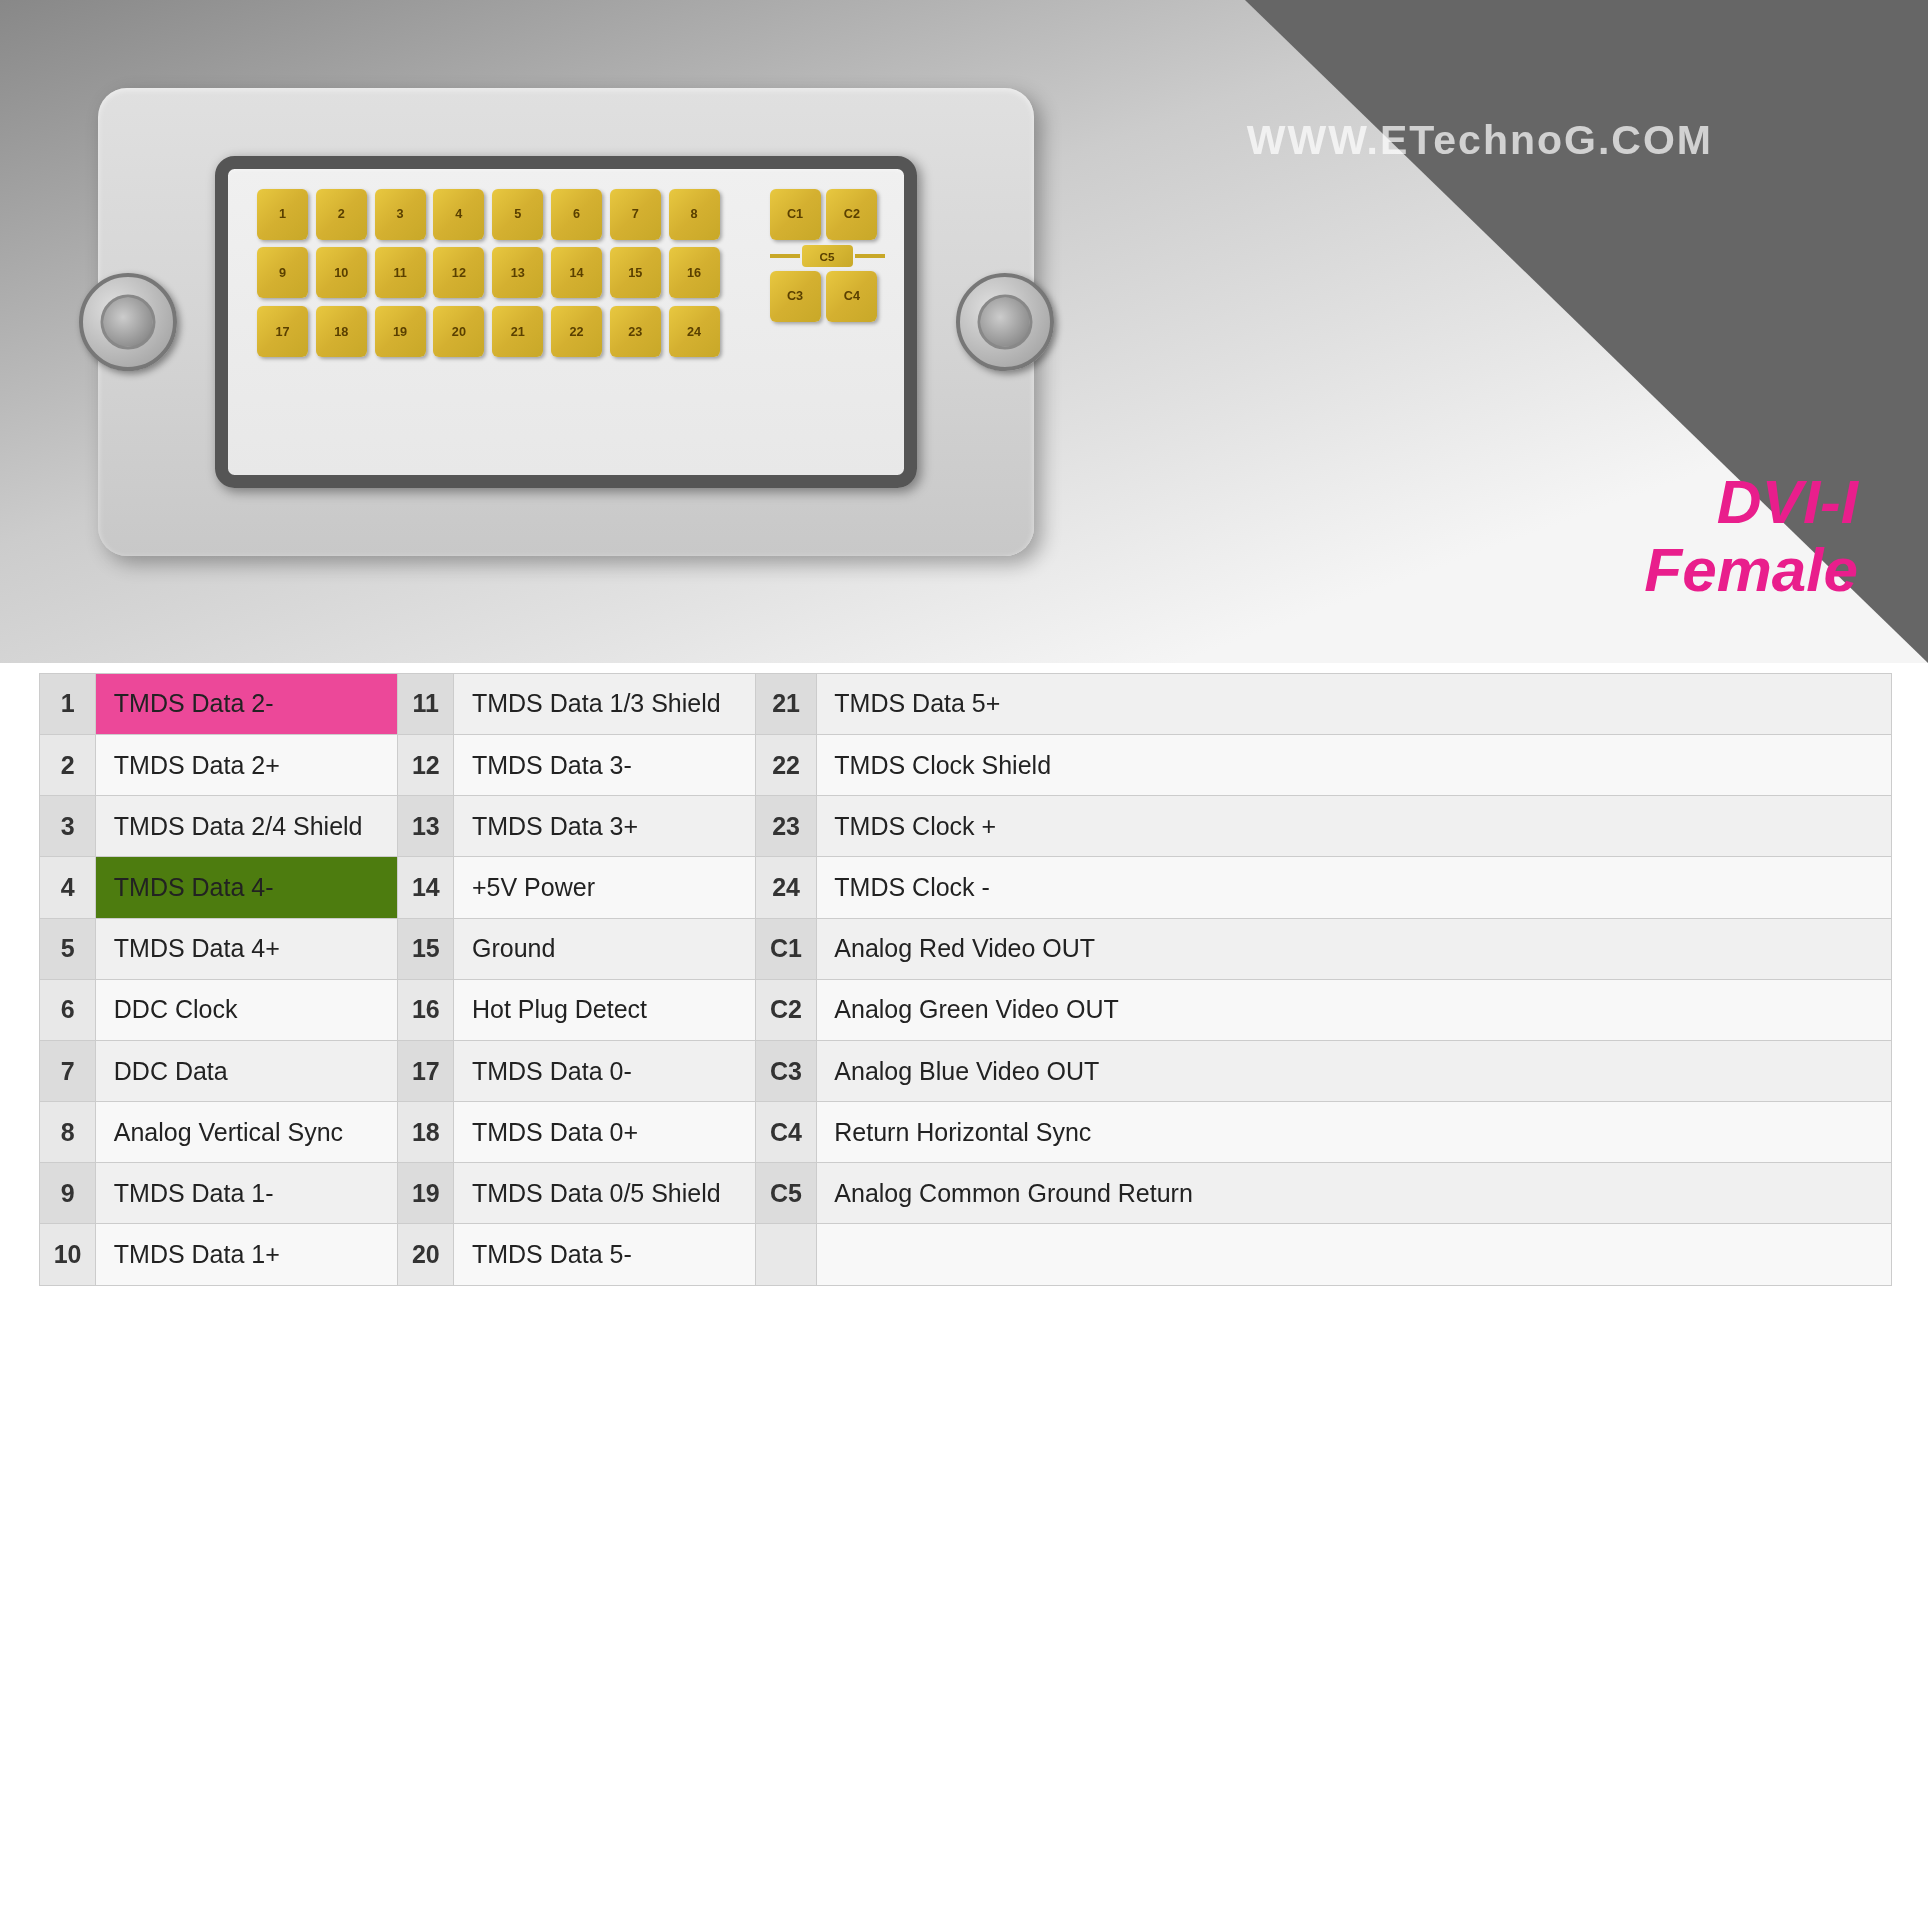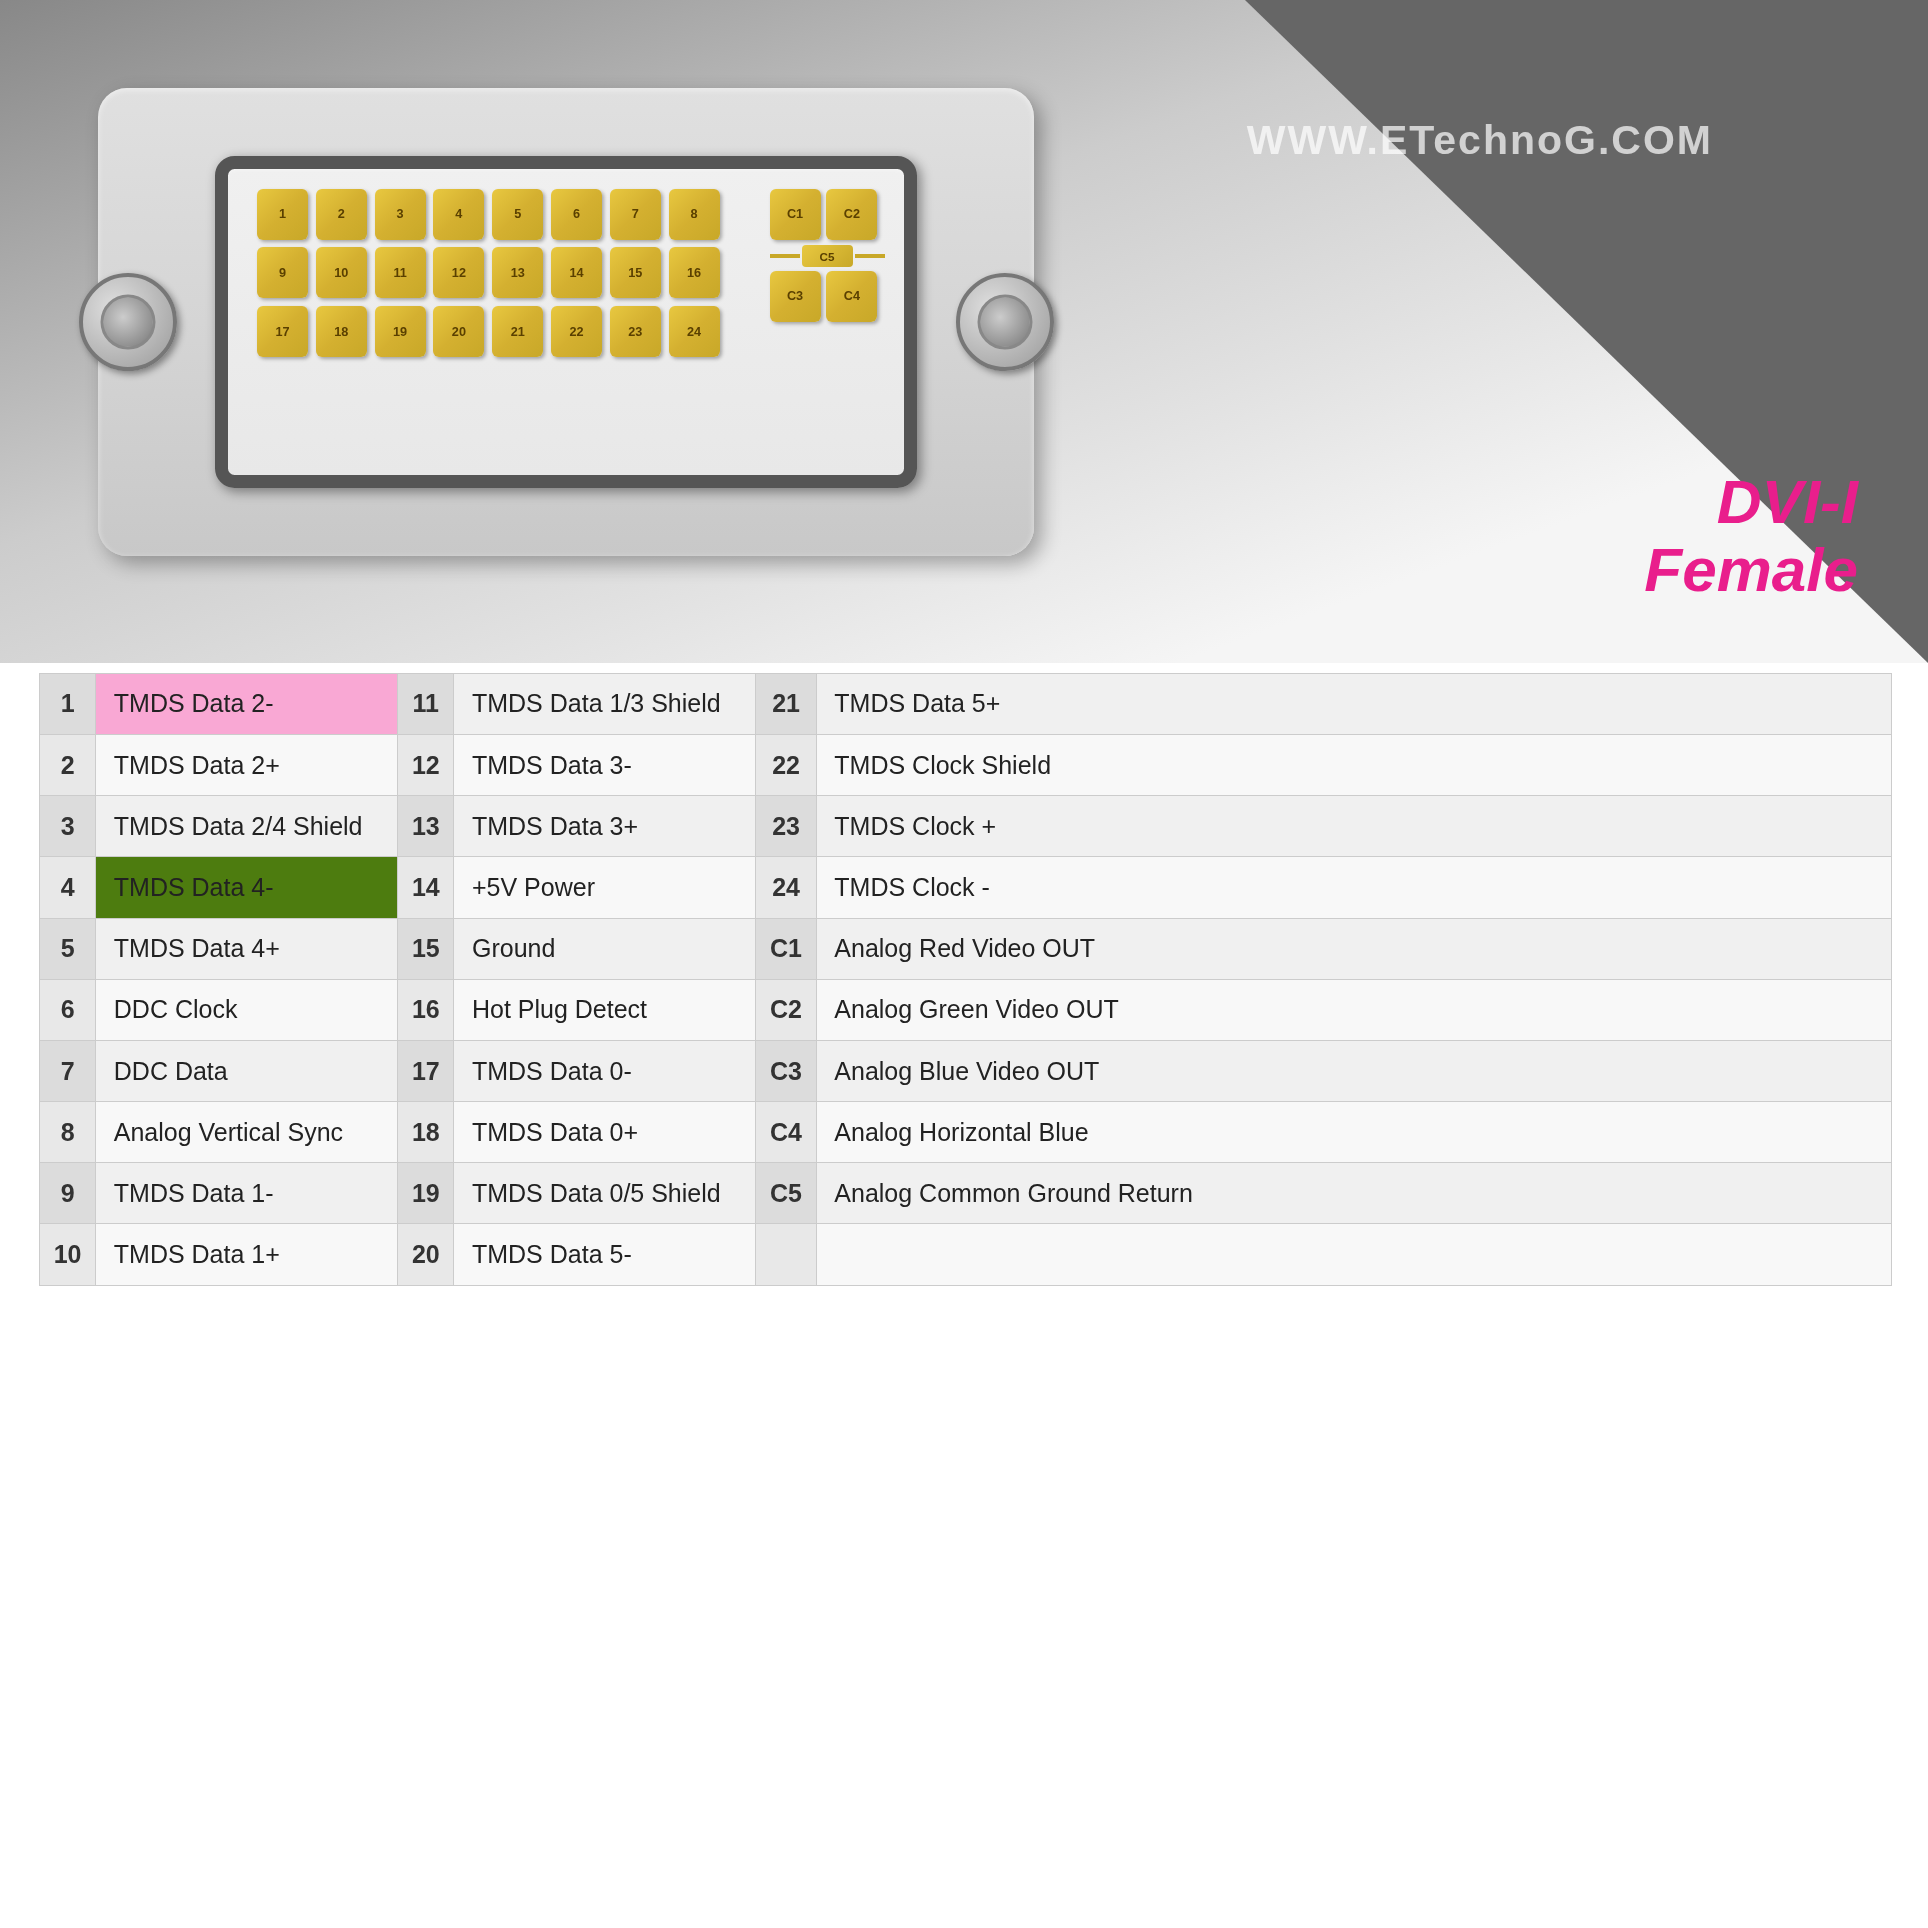--- a/index.html
+++ b/index.html
@@ -306,21 +306,21 @@
 
       </div>
     </div>
   </div>
 
   <div class="table-wrapper">
     <table class="pin-table">
       <tbody id="table-body">
       <tr>
             <td style="width: 54px; text-align: center; font-weight: bold; color: rgb(51, 51, 51); background: rgb(220, 220, 220); font-size: 25px; padding: 15.6px 13.7px; border: 1px solid rgb(204, 204, 204);">1</td>
-            <td style="width: 302px; background: #f9a8d4; font-size: 25px; padding: 15.6px 17.6px; border: 1px solid rgb(204, 204, 204); color: rgb(34, 34, 34);">TMDS Data 2-</td>
+            <td style="width: 302px; background: #ec4899; font-size: 25px; padding: 15.6px 17.6px; border: 1px solid rgb(204, 204, 204); color: rgb(34, 34, 34);">TMDS Data 2-</td>
             <td style="width: 54px; text-align: center; font-weight: bold; color: rgb(51, 51, 51); background: rgb(220, 220, 220); font-size: 25px; padding: 15.6px 13.7px; border: 1px solid rgb(204, 204, 204);">11</td>
             <td style="width: 302px; background: rgb(240, 240, 240); font-size: 25px; padding: 15.6px 17.6px; border: 1px solid rgb(204, 204, 204); color: rgb(34, 34, 34);">TMDS Data 1/3 Shield</td>
             <td style="width: 54px; text-align: center; font-weight: bold; color: rgb(51, 51, 51); background: rgb(220, 220, 220); font-size: 25px; padding: 15.6px 13.7px; border: 1px solid rgb(204, 204, 204);">21</td>
             <td style="width: auto; background: rgb(240, 240, 240); font-size: 25px; padding: 15.6px 17.6px; border: 1px solid rgb(204, 204, 204); color: rgb(34, 34, 34);">TMDS Data 5+</td>
           </tr>
           <tr>
             <td style="width: 54px; text-align: center; font-weight: bold; color: rgb(51, 51, 51); background: rgb(232, 232, 232); font-size: 25px; padding: 15.6px 13.7px; border: 1px solid rgb(204, 204, 204);">2</td>
             <td style="width: 302px; background: rgb(248, 248, 248); font-size: 25px; padding: 15.6px 17.6px; border: 1px solid rgb(204, 204, 204); color: rgb(34, 34, 34);">TMDS Data 2+</td>
             <td style="width: 54px; text-align: center; font-weight: bold; color: rgb(51, 51, 51); background: rgb(232, 232, 232); font-size: 25px; padding: 15.6px 13.7px; border: 1px solid rgb(204, 204, 204);">12</td>
             <td style="width: 302px; background: rgb(248, 248, 248); font-size: 25px; padding: 15.6px 17.6px; border: 1px solid rgb(204, 204, 204); color: rgb(34, 34, 34);">TMDS Data 3-</td>
@@ -366,21 +366,21 @@
             <td style="width: 302px; background: rgb(240, 240, 240); font-size: 25px; padding: 15.6px 17.6px; border: 1px solid rgb(204, 204, 204); color: rgb(34, 34, 34);">TMDS Data 0-</td>
             <td style="width: 54px; text-align: center; font-weight: bold; color: rgb(51, 51, 51); background: rgb(220, 220, 220); font-size: 25px; padding: 15.6px 13.7px; border: 1px solid rgb(204, 204, 204);">C3</td>
             <td style="width: auto; background: rgb(240, 240, 240); font-size: 25px; padding: 15.6px 17.6px; border: 1px solid rgb(204, 204, 204); color: rgb(34, 34, 34);">Analog Blue Video OUT</td>
           </tr>
           <tr>
             <td style="width: 54px; text-align: center; font-weight: bold; color: rgb(51, 51, 51); background: rgb(232, 232, 232); font-size: 25px; padding: 15.6px 13.7px; border: 1px solid rgb(204, 204, 204);">8</td>
             <td style="width: 302px; background: rgb(248, 248, 248); font-size: 25px; padding: 15.6px 17.6px; border: 1px solid rgb(204, 204, 204); color: rgb(34, 34, 34);">Analog Vertical Sync</td>
             <td style="width: 54px; text-align: center; font-weight: bold; color: rgb(51, 51, 51); background: rgb(232, 232, 232); font-size: 25px; padding: 15.6px 13.7px; border: 1px solid rgb(204, 204, 204);">18</td>
             <td style="width: 302px; background: rgb(248, 248, 248); font-size: 25px; padding: 15.6px 17.6px; border: 1px solid rgb(204, 204, 204); color: rgb(34, 34, 34);">TMDS Data 0+</td>
             <td style="width: 54px; text-align: center; font-weight: bold; color: rgb(51, 51, 51); background: rgb(232, 232, 232); font-size: 25px; padding: 15.6px 13.7px; border: 1px solid rgb(204, 204, 204);">C4</td>
-            <td style="width: auto; background: rgb(248, 248, 248); font-size: 25px; padding: 15.6px 17.6px; border: 1px solid rgb(204, 204, 204); color: rgb(34, 34, 34);">Analog Horizontal Blue</td>
+            <td style="width: auto; background: rgb(248, 248, 248); font-size: 25px; padding: 15.6px 17.6px; border: 1px solid rgb(204, 204, 204); color: rgb(34, 34, 34);">Return Horizontal Sync</td>
           </tr>
           <tr>
             <td style="width: 54px; text-align: center; font-weight: bold; color: rgb(51, 51, 51); background: rgb(220, 220, 220); font-size: 25px; padding: 15.6px 13.7px; border: 1px solid rgb(204, 204, 204);">9</td>
             <td style="width: 302px; background: rgb(240, 240, 240); font-size: 25px; padding: 15.6px 17.6px; border: 1px solid rgb(204, 204, 204); color: rgb(34, 34, 34);">TMDS Data 1-</td>
             <td style="width: 54px; text-align: center; font-weight: bold; color: rgb(51, 51, 51); background: rgb(220, 220, 220); font-size: 25px; padding: 15.6px 13.7px; border: 1px solid rgb(204, 204, 204);">19</td>
             <td style="width: 302px; background: rgb(240, 240, 240); font-size: 25px; padding: 15.6px 17.6px; border: 1px solid rgb(204, 204, 204); color: rgb(34, 34, 34);">TMDS Data 0/5 Shield</td>
             <td style="width: 54px; text-align: center; font-weight: bold; color: rgb(51, 51, 51); background: rgb(220, 220, 220); font-size: 25px; padding: 15.6px 13.7px; border: 1px solid rgb(204, 204, 204);">C5</td>
             <td style="width: auto; background: rgb(240, 240, 240); font-size: 25px; padding: 15.6px 17.6px; border: 1px solid rgb(204, 204, 204); color: rgb(34, 34, 34);">Analog Common Ground Return</td>
           </tr>
           <tr>

